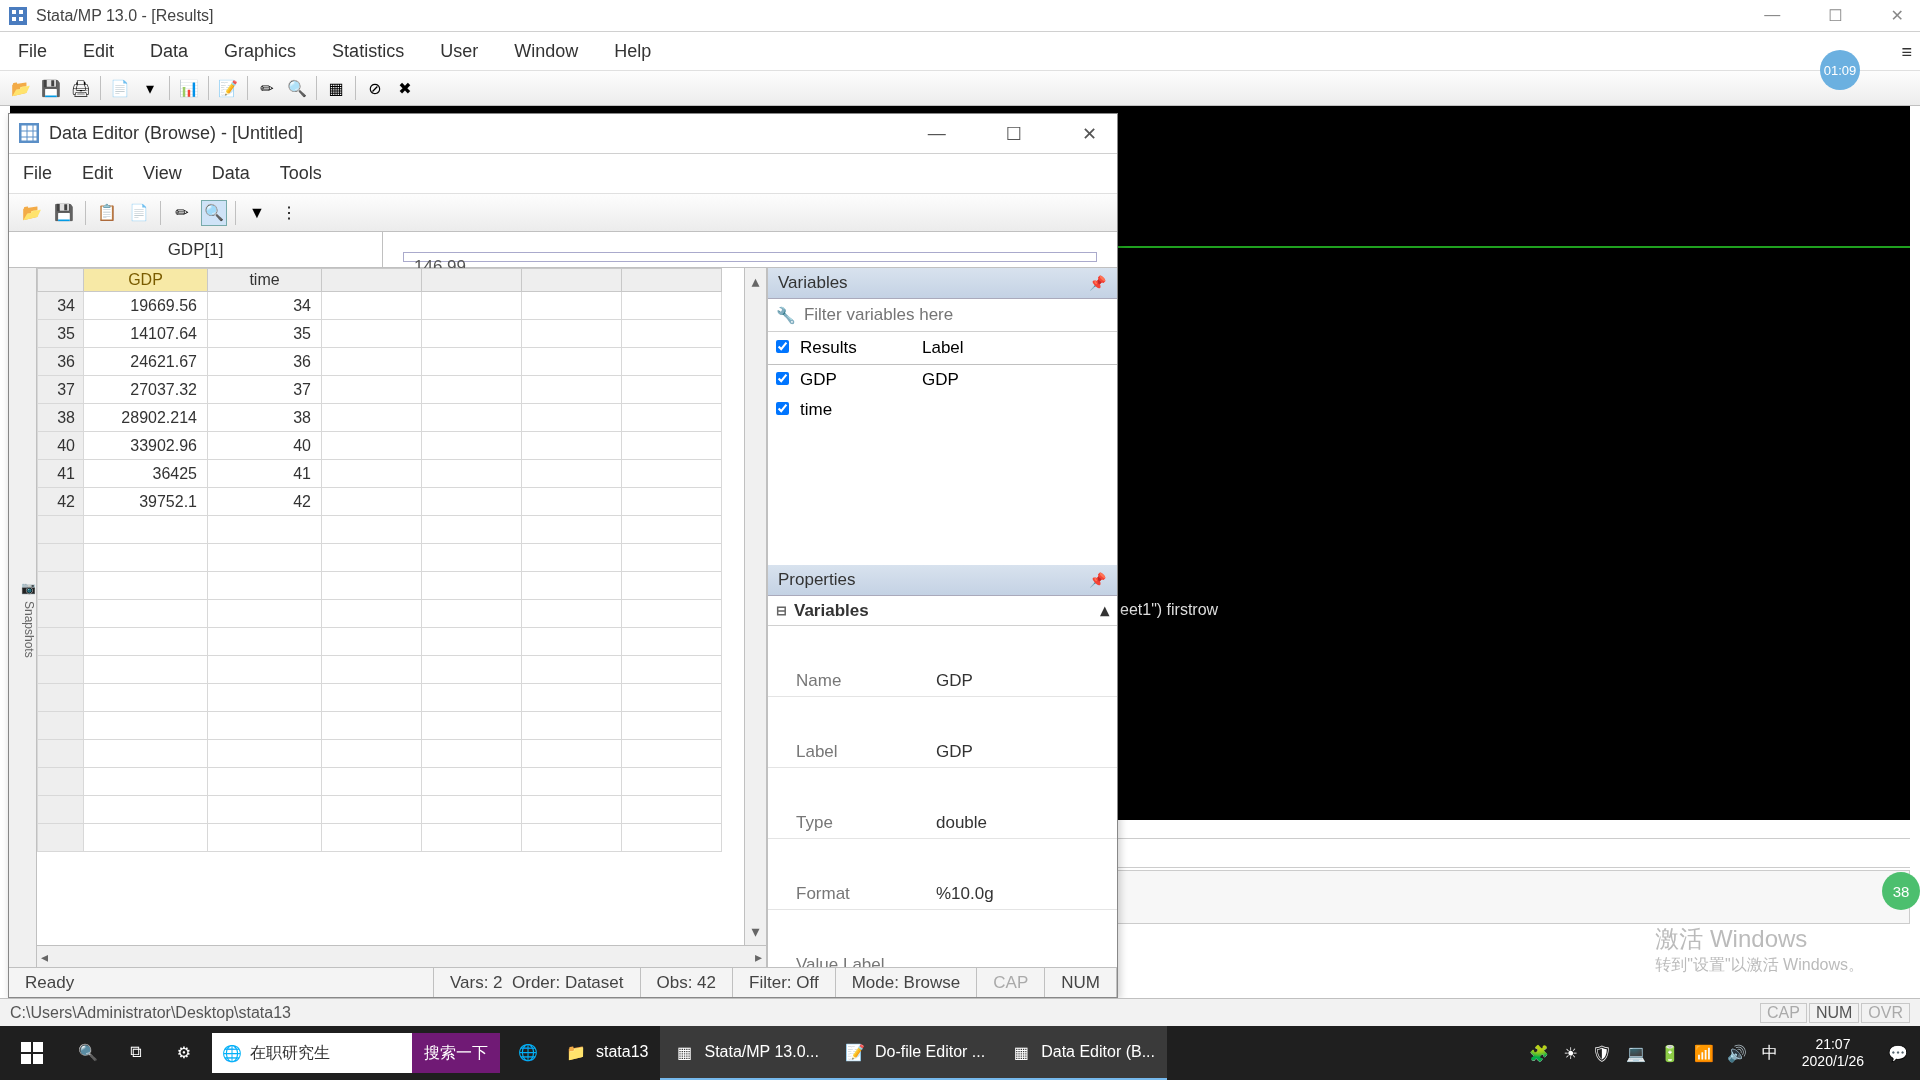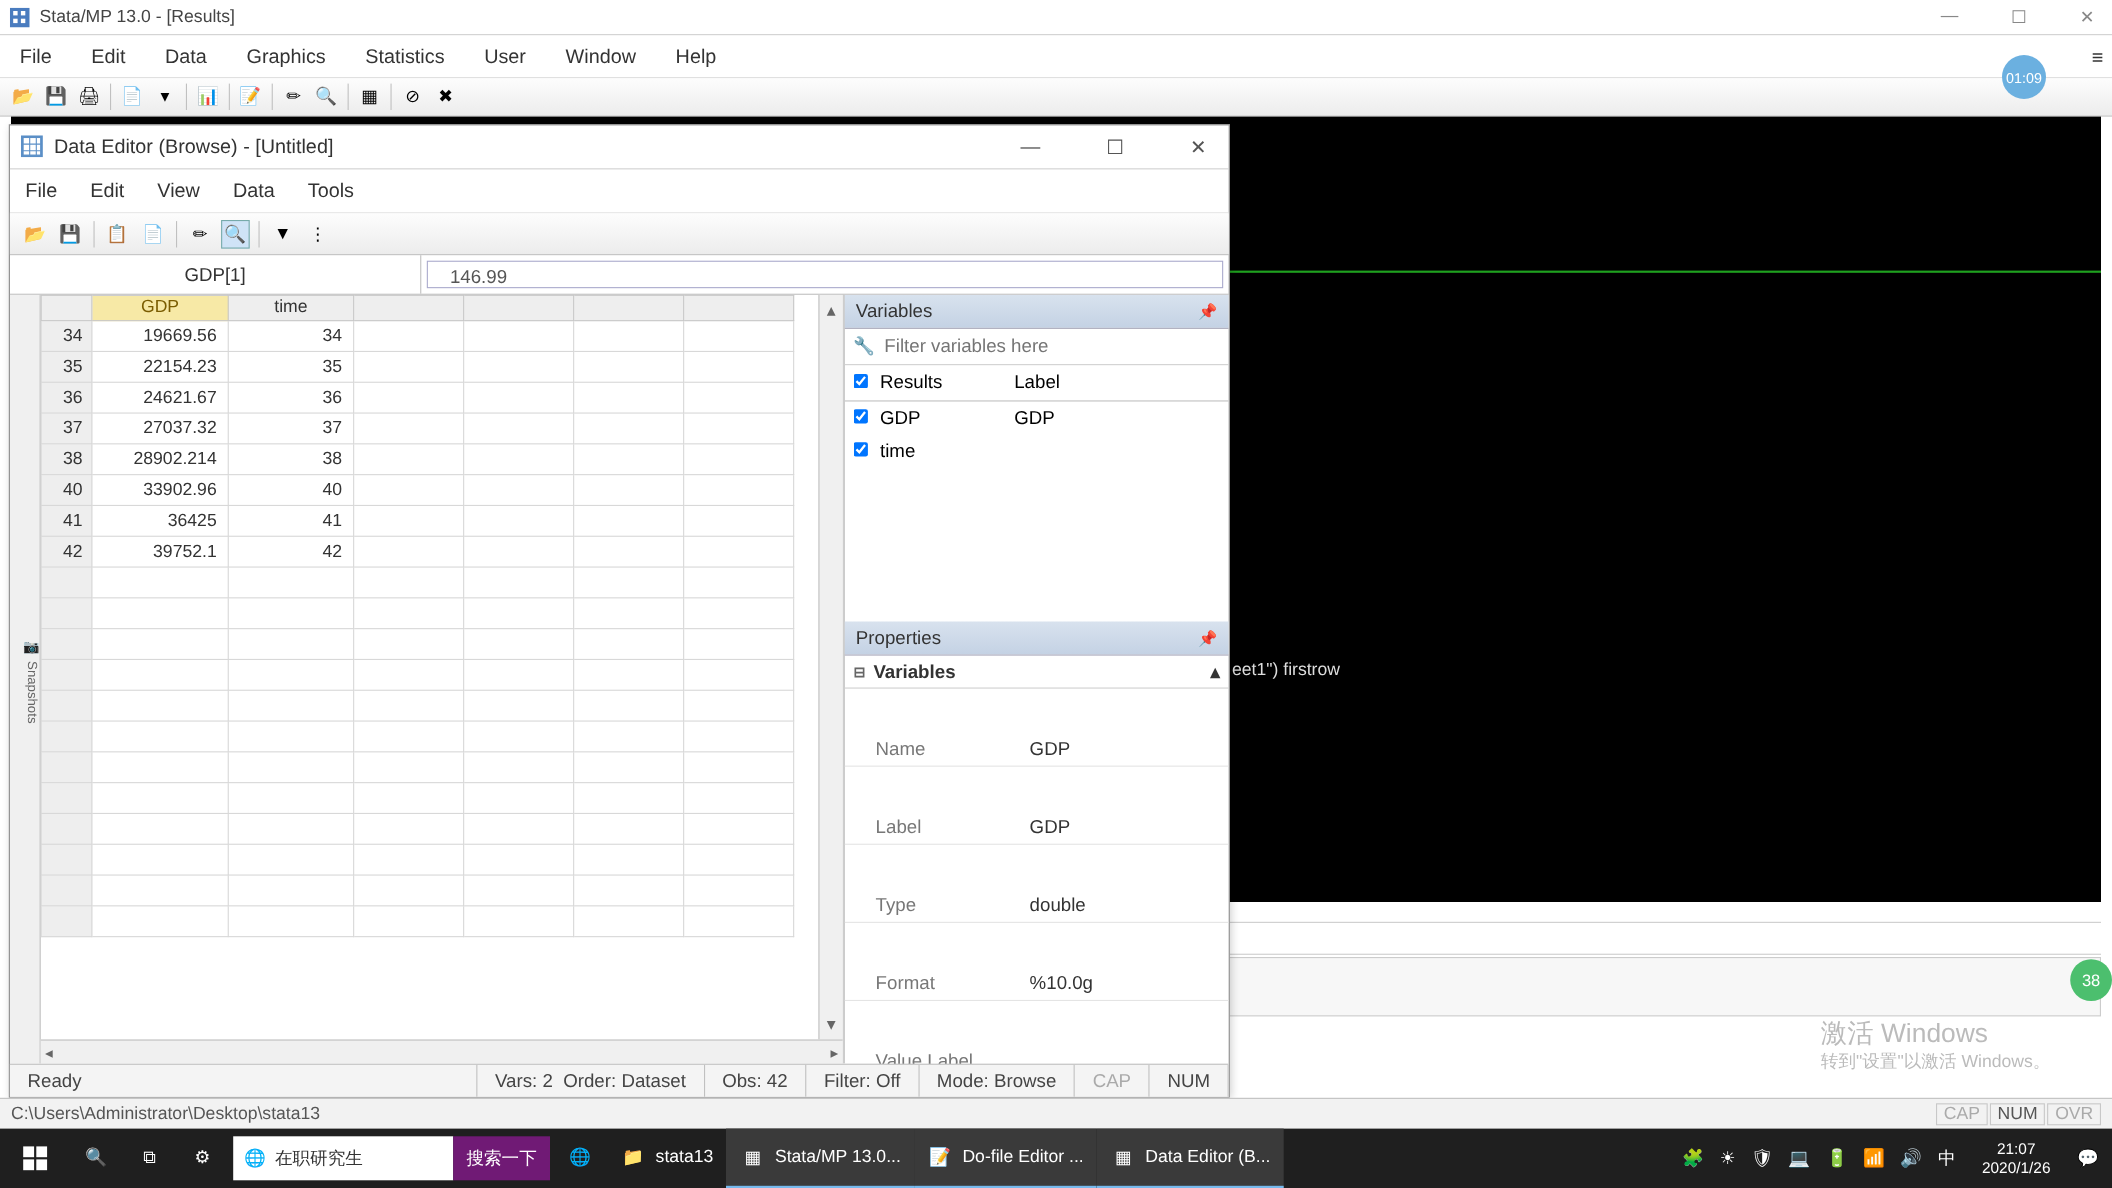--- a/index.html
+++ b/index.html
@@ -35,21 +35,21 @@
 .de-titlebar { height: 40px; display: flex; align-items: center; padding: 0 10px; font-size: 18px; color: #333; border-bottom: 1px solid #d0d0d0; }
 .de-titlebar .title-icon { width: 22px; height: 22px; margin-right: 8px; }
 .de-titlebar .win-controls { margin-left: auto; display: flex; gap: 40px; color: #555; }
 .de-titlebar .win-controls span { cursor: pointer; padding: 4px 10px; font-size: 18px; }
 
 .de-menubar { height: 40px; display: flex; align-items: center; padding: 0 14px; gap: 30px; font-size: 18px; color: #333; border-bottom: 1px solid #e0e0e0; }
 .de-toolbar { height: 38px; display: flex; align-items: center; padding: 0 10px; gap: 6px; border-bottom: 1px solid #c0c0c0; background: linear-gradient(#fdfdfd,#ececec); }
 
 .de-cellbar { height: 36px; display: flex; border-bottom: 1px solid #c0c0c0; }
 .de-cellbar .cell-name { width: 374px; display: flex; align-items: center; justify-content: center; border-right: 1px solid #c0c0c0; font-size: 17px; color: #333; }
-.de-cellbar .cell-value { flex: 1; padding: 4px 20px; font-size: 17px; color: #555; border: 1px solid #aac; margin: 5px; }
+.de-cellbar .cell-value { flex: 1; padding: 4px 10px; font-size: 17px; color: #555; border: 1px solid #aac; margin: 20px; }
 
 .de-body { flex: 1; display: flex; overflow: hidden; }
 .de-snapshot-tab { width: 28px; background: #f0f0f0; border-right: 1px solid #c0c0c0; text-align: center; font-size: 12px; writing-mode: vertical-rl; padding-top: 6px; color: #666; }
 
 .de-grid-wrap { width: 730px; display: flex; flex-direction: column; border-right: 1px solid #c0c0c0; }
 .de-grid { flex: 1; overflow: auto; position: relative; }
 .de-grid table { border-collapse: collapse; font-family: Consolas, monospace; font-size: 16px; color: #333; }
 .de-grid th { background: #eee; border: 1px solid #c8c8c8; padding: 2px 6px; font-weight: normal; text-align: center; }
 .de-grid th.row-h { width: 46px; background: #eee; text-align: right; padding-right: 8px; }
 .de-grid th.col-gdp { width: 124px; background: #f7e9a6; color: #7a5c00; }
@@ -244,21 +244,21 @@
                   <td class="rowhead">34</td>
     <td class="gdp">19669.56</td>
     <td class="time">34</td>
     <td class="empty"></td>
     <td class="empty"></td>
     <td class="empty"></td>
     <td class="empty"></td>
                 </tr>
                 <tr>
                   <td class="rowhead">35</td>
-    <td class="gdp">22154.23</td>
+    <td class="gdp">14107.64</td>
     <td class="time">35</td>
     <td class="empty"></td>
     <td class="empty"></td>
     <td class="empty"></td>
     <td class="empty"></td>
                 </tr>
                 <tr>
                   <td class="rowhead">36</td>
     <td class="gdp">24621.67</td>
     <td class="time">36</td>

